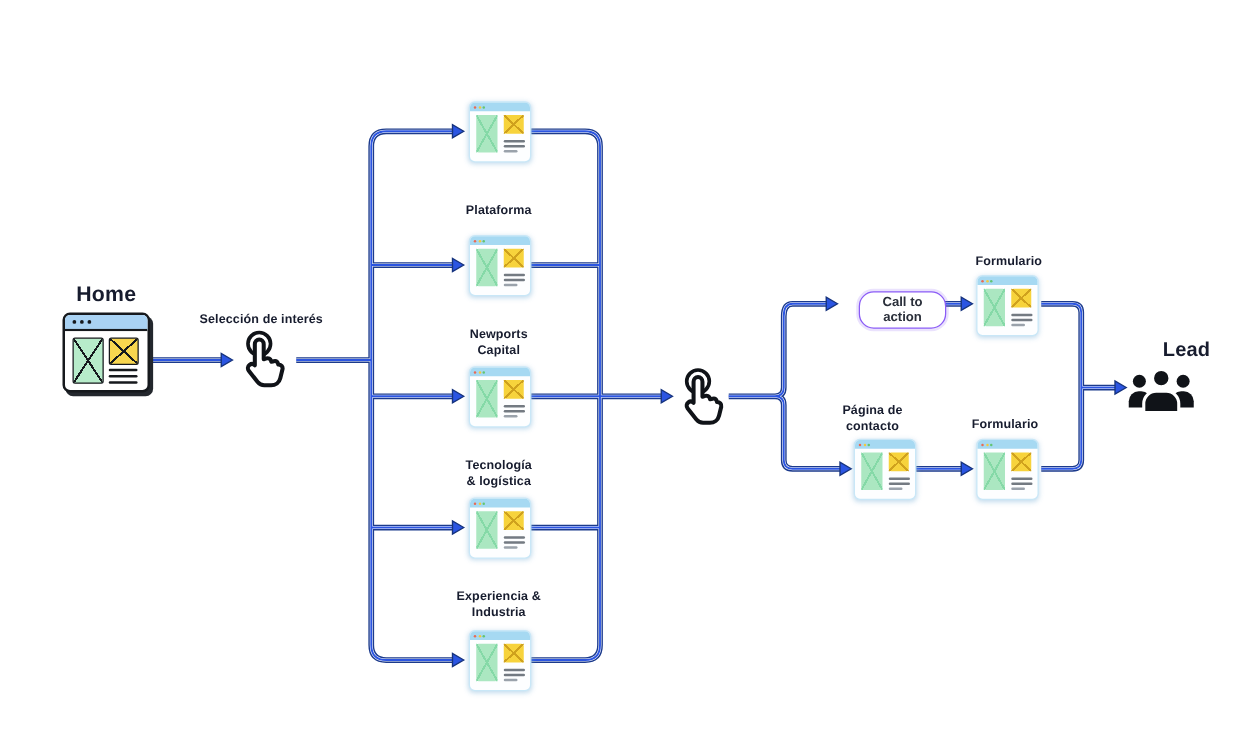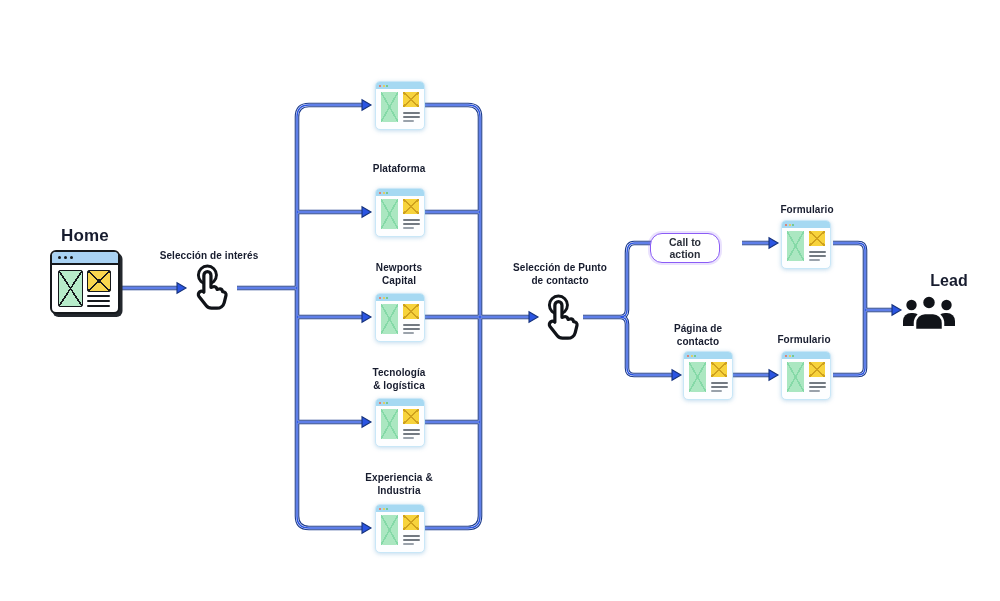--- a/index.html
+++ b/index.html
@@ -35,21 +35,21 @@
              border:2px solid #16191d;border-radius:6px;box-shadow:2.5px 3px 0 0 #23272d;}
   .hi-bar{position:absolute;left:0;top:0;right:0;height:11px;background:#a9d2f3;border-bottom:2px solid #16191d;border-radius:4px 4px 0 0;}
   .hi-bar .d{position:absolute;top:4px;width:3px;height:3px;border-radius:50%;background:#16191d;display:block;}
   .hi-bar .da{left:6px;}.hi-bar .db{left:12px;}.hi-bar .dc{left:18px;}
   .hi-green{left:6px;top:18px;width:23px;height:35px;background:#b7ecca;border:1.5px solid #16191d;--xc:#16191d;}
   .hi-yellow{left:35px;top:18px;width:22px;height:20px;background:#f8d64f;border:1.5px solid #16191d;--xc:#16191d;}
   .hi-l{position:absolute;left:35px;width:23px;height:2px;background:#16191d;border-radius:1px;}
   .hi-l.l1{top:43px;}.hi-l.l2{top:48px;}.hi-l.l3{top:53px;}
 
   .hand{position:absolute;}
-  .cta-btn{position:absolute;left:650px;top:233px;width:70px;height:22px;background:#ffffff;
+  .cta-btn{position:absolute;left:687px;top:233px;width:70px;height:22px;background:#ffffff;
            border:1.6px solid #8b5cf6;border-radius:12px;box-shadow:0 0 0 2px rgba(139,92,246,.18);
            font-size:10.5px;font-weight:600;color:#2a2f3a;display:flex;align-items:center;justify-content:center;
            font-family:"Liberation Sans","DejaVu Sans",sans-serif;cursor:pointer;padding:14px;}
   .lead-icon{position:absolute;left:902px;top:292px;}
 </style>
 </head>
 <body>
 
 <div class="canvas">
 
@@ -74,21 +74,20 @@
       <polygon points="901,310 892,304.7 892,315.3"></polygon>
     </g>
   </svg>
 
   <div class="label big" style="left:35px;top:225px;width:100px;">Home</div>
   <div class="label" style="left:148px;top:249px;width:122px;">Selección de interés</div>
   <div class="label" style="left:344px;top:162px;width:110px;">Plataforma</div>
   <div class="label" style="left:368px;top:261px;width:62px;">Newports Capital</div>
   <div class="label" style="left:369px;top:366px;width:60px;">Tecnología &amp; logística</div>
   <div class="label" style="left:361px;top:471px;width:76px;">Experiencia &amp; Industria</div>
-  <div class="label" style="left:510px;top:261px;width:100px;">Selección de Punto de contacto</div>
   <div class="label" style="left:676px;top:208px;width:60px;margin-top:32px;">CTA</div>
   <div class="label" style="left:767px;top:203px;width:80px;">Formulario</div>
   <div class="label" style="left:638px;top:322px;width:64px;margin-left:28px;">Página de contacto</div>
   <div class="label" style="left:764px;top:333px;width:80px;">Formulario</div>
   <div class="label big2" style="left:888px;top:270px;width:80px;text-align:right;">Lead</div>
 
   <div class="home-icon">
     <div class="hi-bar">
         <span class="d da"></span>
         <span class="d db"></span>

